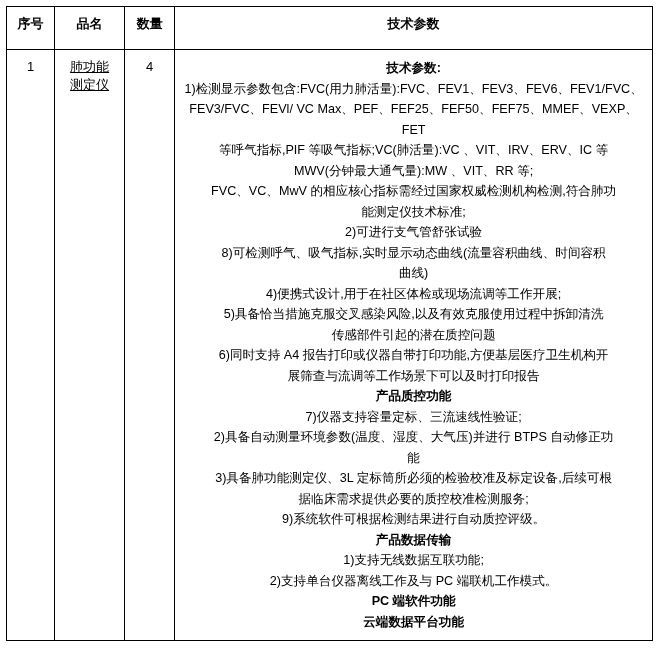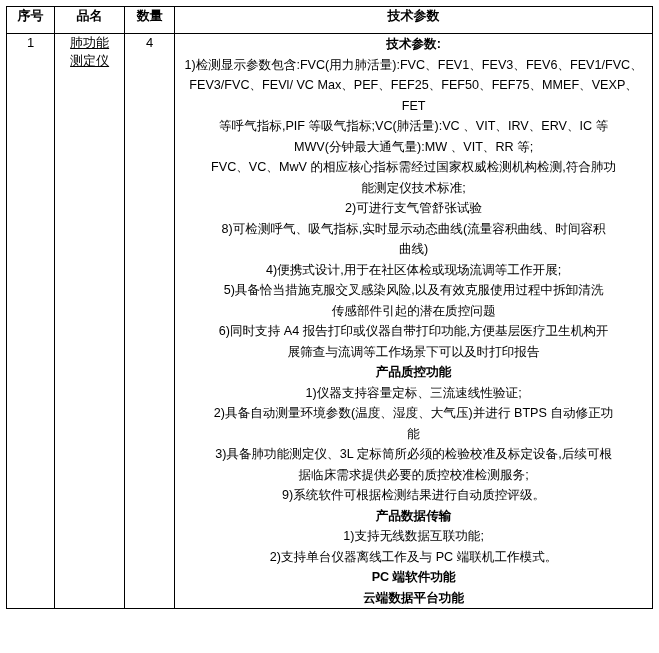--- a/index.html
+++ b/index.html
@@ -20,21 +20,21 @@
   }
   table.spec {
     border-collapse: collapse;
     table-layout: fixed;
     width: 647px;
     border: 1px solid #000;
   }
   table.spec th, table.spec td {
     border: 1px solid #000;
     vertical-align: top;
-    padding: 0;
+    padding: 8px;
   }
   thead th {
     text-align: center;
     vertical-align: middle;
     font-weight: bold;
     font-size: 13px;
     height: 26px;
     padding: 3px 2px;
   }
   col.c-seq { width: 48px; }
@@ -106,21 +106,21 @@
               <p>能测定仪技术标准;</p>
               <p>2)可进行支气管舒张试验</p>
               <p>8)可检测呼气、吸气指标,实时显示动态曲线(流量容积曲线、时间容积</p>
               <p>曲线)</p>
               <p>4)便携式设计,用于在社区体检或现场流调等工作开展;</p>
               <p>5)具备恰当措施克服交叉感染风险,以及有效克服使用过程中拆卸清洗</p>
               <p>传感部件引起的潜在质控问题</p>
               <p>6)同时支持 A4 报告打印或仪器自带打印功能,方便基层医疗卫生机构开</p>
               <p>展筛查与流调等工作场景下可以及时打印报告</p>
               <p class="b">产品质控功能</p>
-              <p>1)仪器支持容量定标、三流速线性验证;</p>
+              <p>7)仪器支持容量定标、三流速线性验证;</p>
               <p>2)具备自动测量环境参数(温度、湿度、大气压)并进行 BTPS 自动修正功</p>
               <p>能</p>
               <p>3)具备肺功能测定仪、3L 定标筒所必须的检验校准及标定设备,后续可根</p>
               <p>据临床需求提供必要的质控校准检测服务;</p>
               <p>9)系统软件可根据检测结果进行自动质控评级。</p>
               <p class="b">产品数据传输</p>
               <p>1)支持无线数据互联功能;</p>
               <p>2)支持单台仪器离线工作及与 PC 端联机工作模式。</p>
               <p class="b">PC 端软件功能</p>
               <p class="b">云端数据平台功能</p>

